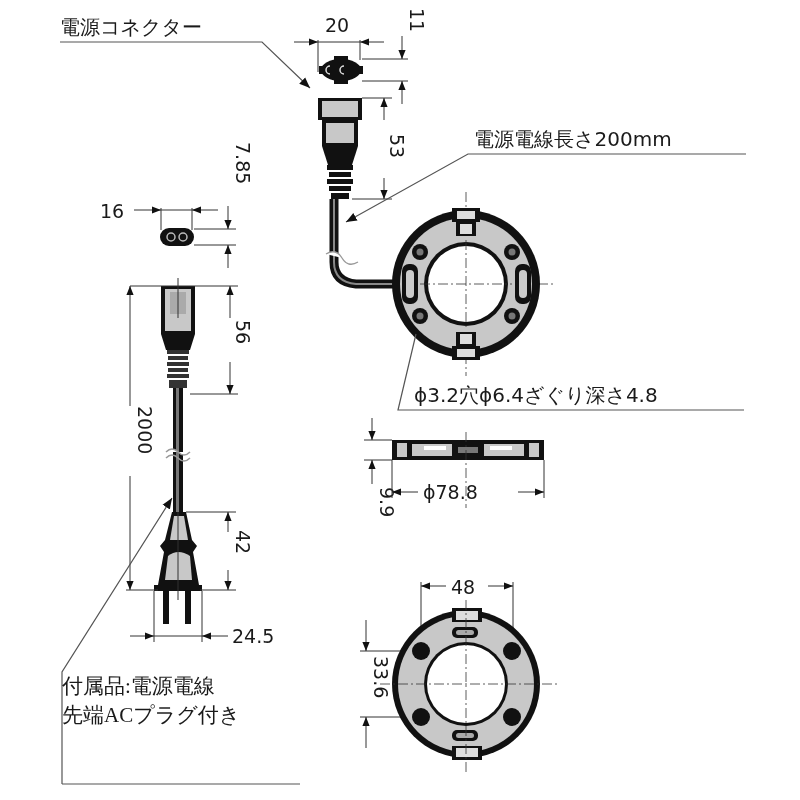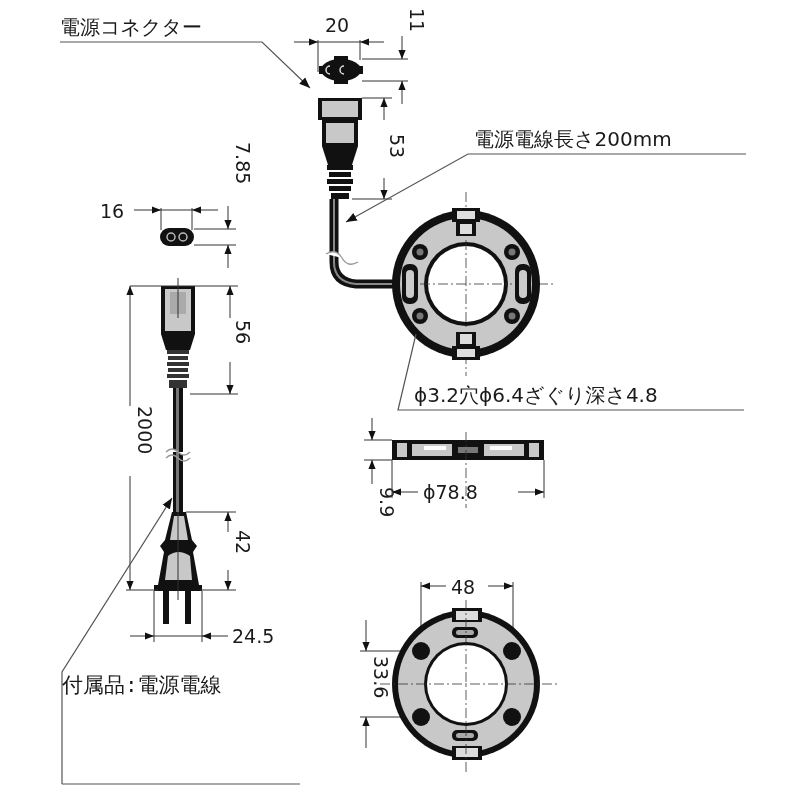--- a/index.html
+++ b/index.html
@@ -6,21 +6,21 @@
   body { width: 800px; height: 800px; overflow: hidden; position: relative; font-family: "DejaVu Sans", sans-serif; }
   #drawing { position: absolute; left: 0; top: 0; width: 800px; height: 800px; }
   .lbl { font-family: "DejaVu Sans", sans-serif; fill: #1a1a1a; }
   .dim { font-size: 19px; }
   .jp { font-size: 20px; }
   .thin { stroke: #333; stroke-width: 1; fill: none; }
   .center { stroke: #333; stroke-width: 0.8; fill: none; stroke-dasharray: 10 3 2 3; }
   .leader { stroke: #555; stroke-width: 1.2; fill: none; }
   .gray { fill: #c8c8c8; }
   .note-box { position: absolute; left: 62px; top: 672px; width: 258px; }
-  .note-line { font-size: 21px; line-height: 29px; color: #1a1a1a; font-family: Liberation Mono, monospace; white-space: nowrap; }
+  .note-line { font-size: 21px; line-height: 29px; color: #1a1a1a; font-family: Liberation Serif, serif; white-space: nowrap; }
   .note-line sup { font-size: 10px; }
 </style>
 </head>
 <body>
 
 <svg id="drawing" viewBox="0 0 800 800" xmlns="http://www.w3.org/2000/svg">
   <defs>
     <marker id="arr" viewBox="0 0 10 10" refX="10" refY="5" markerWidth="9" markerHeight="9" orient="auto-start-reverse">
       <path d="M0,1 L10,5 L0,9 z" fill="#111"></path>
     </marker>
@@ -260,13 +260,14 @@
     <line class="thin" x1="154" y1="636" x2="202" y2="636"></line>
     <text class="lbl dim" x="232" y="643">24.5</text>
   </g>
 
   <polyline class="leader" points="62,784 62,672 172,498" marker-end="url(#arr)"></polyline>
   <line class="leader" x1="62" y1="784" x2="300" y2="784"></line>
 </svg>
 
 <div class="note-box">
   <div class="note-line">付属品:電源電線</div>
+  <div class="note-line">先端ACプラグ付き</div>
 </div>
 
 </body></html>

